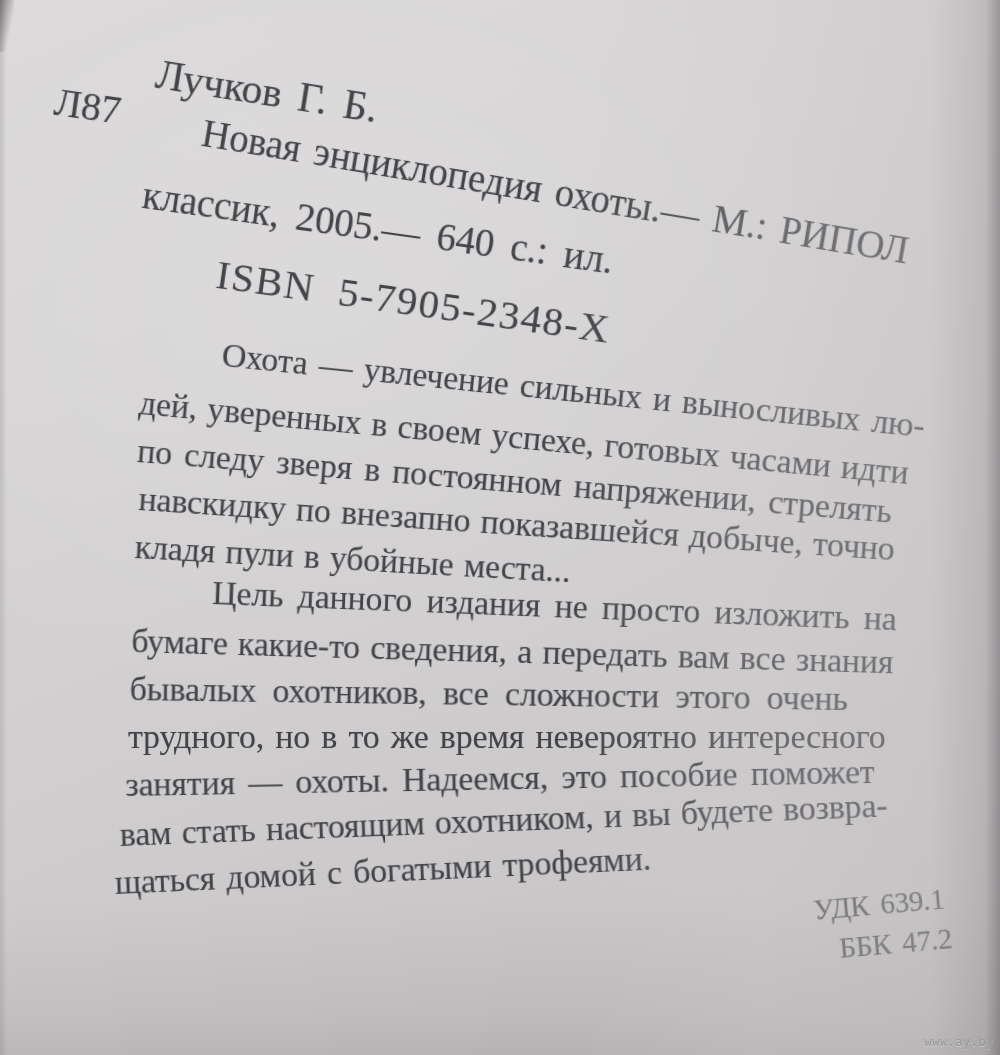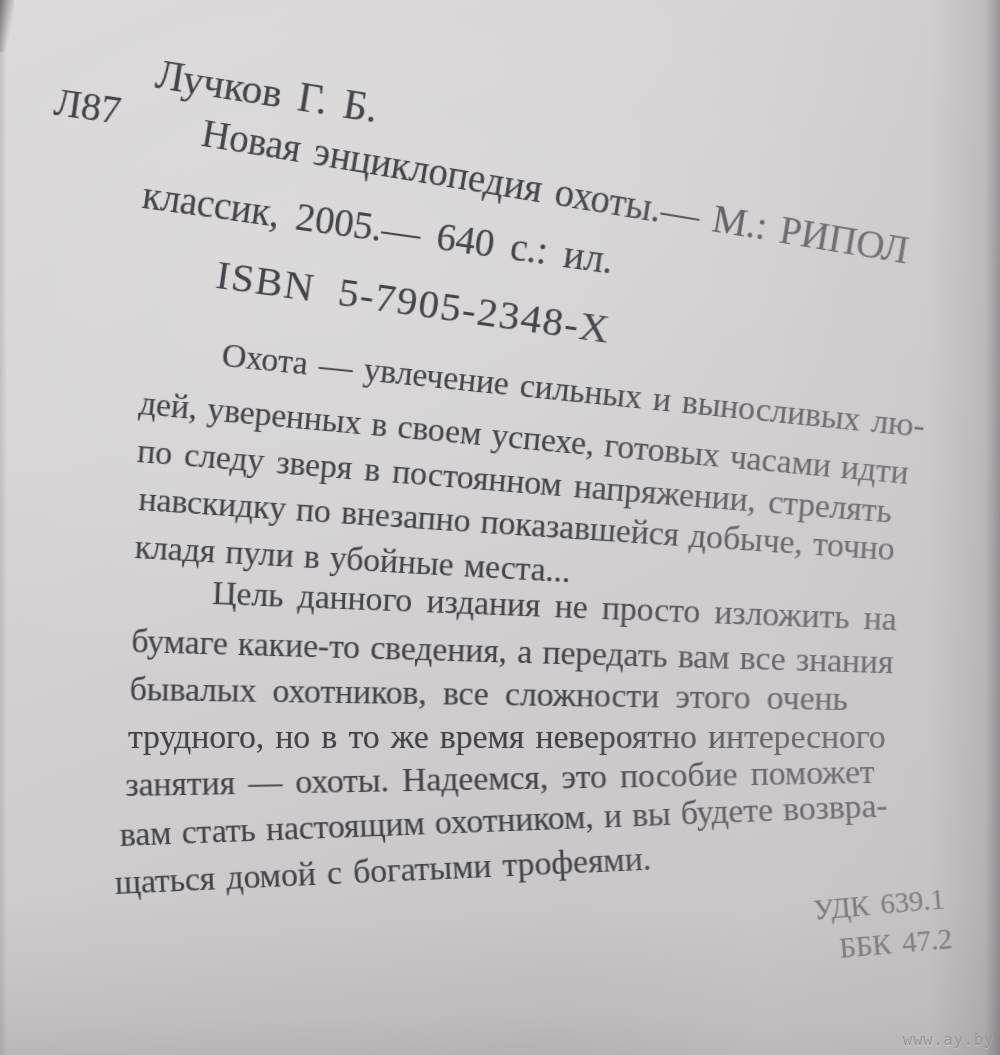--- a/index.html
+++ b/index.html
@@ -65,21 +65,21 @@
     height: 52px;
     pointer-events: none;
     background: linear-gradient(102deg, rgba(52,50,52,0.55) 0%, rgba(52,50,52,0) 68%);
     border-bottom-right-radius: 80%;
   }
   .watermark {
     position: absolute;
     right: 6px;
     bottom: 6px;
     font-family: "DejaVu Sans Mono", "Liberation Mono", monospace;
-    font-size: 16px;
+    font-size: 12px;
     letter-spacing: 0.5px;
     color: #96969a;
     text-shadow: 0 1px 0 rgba(255,255,255,0.35);
   }
 </style>
 </head>
 <body>
 
 <div class="photo">
 

